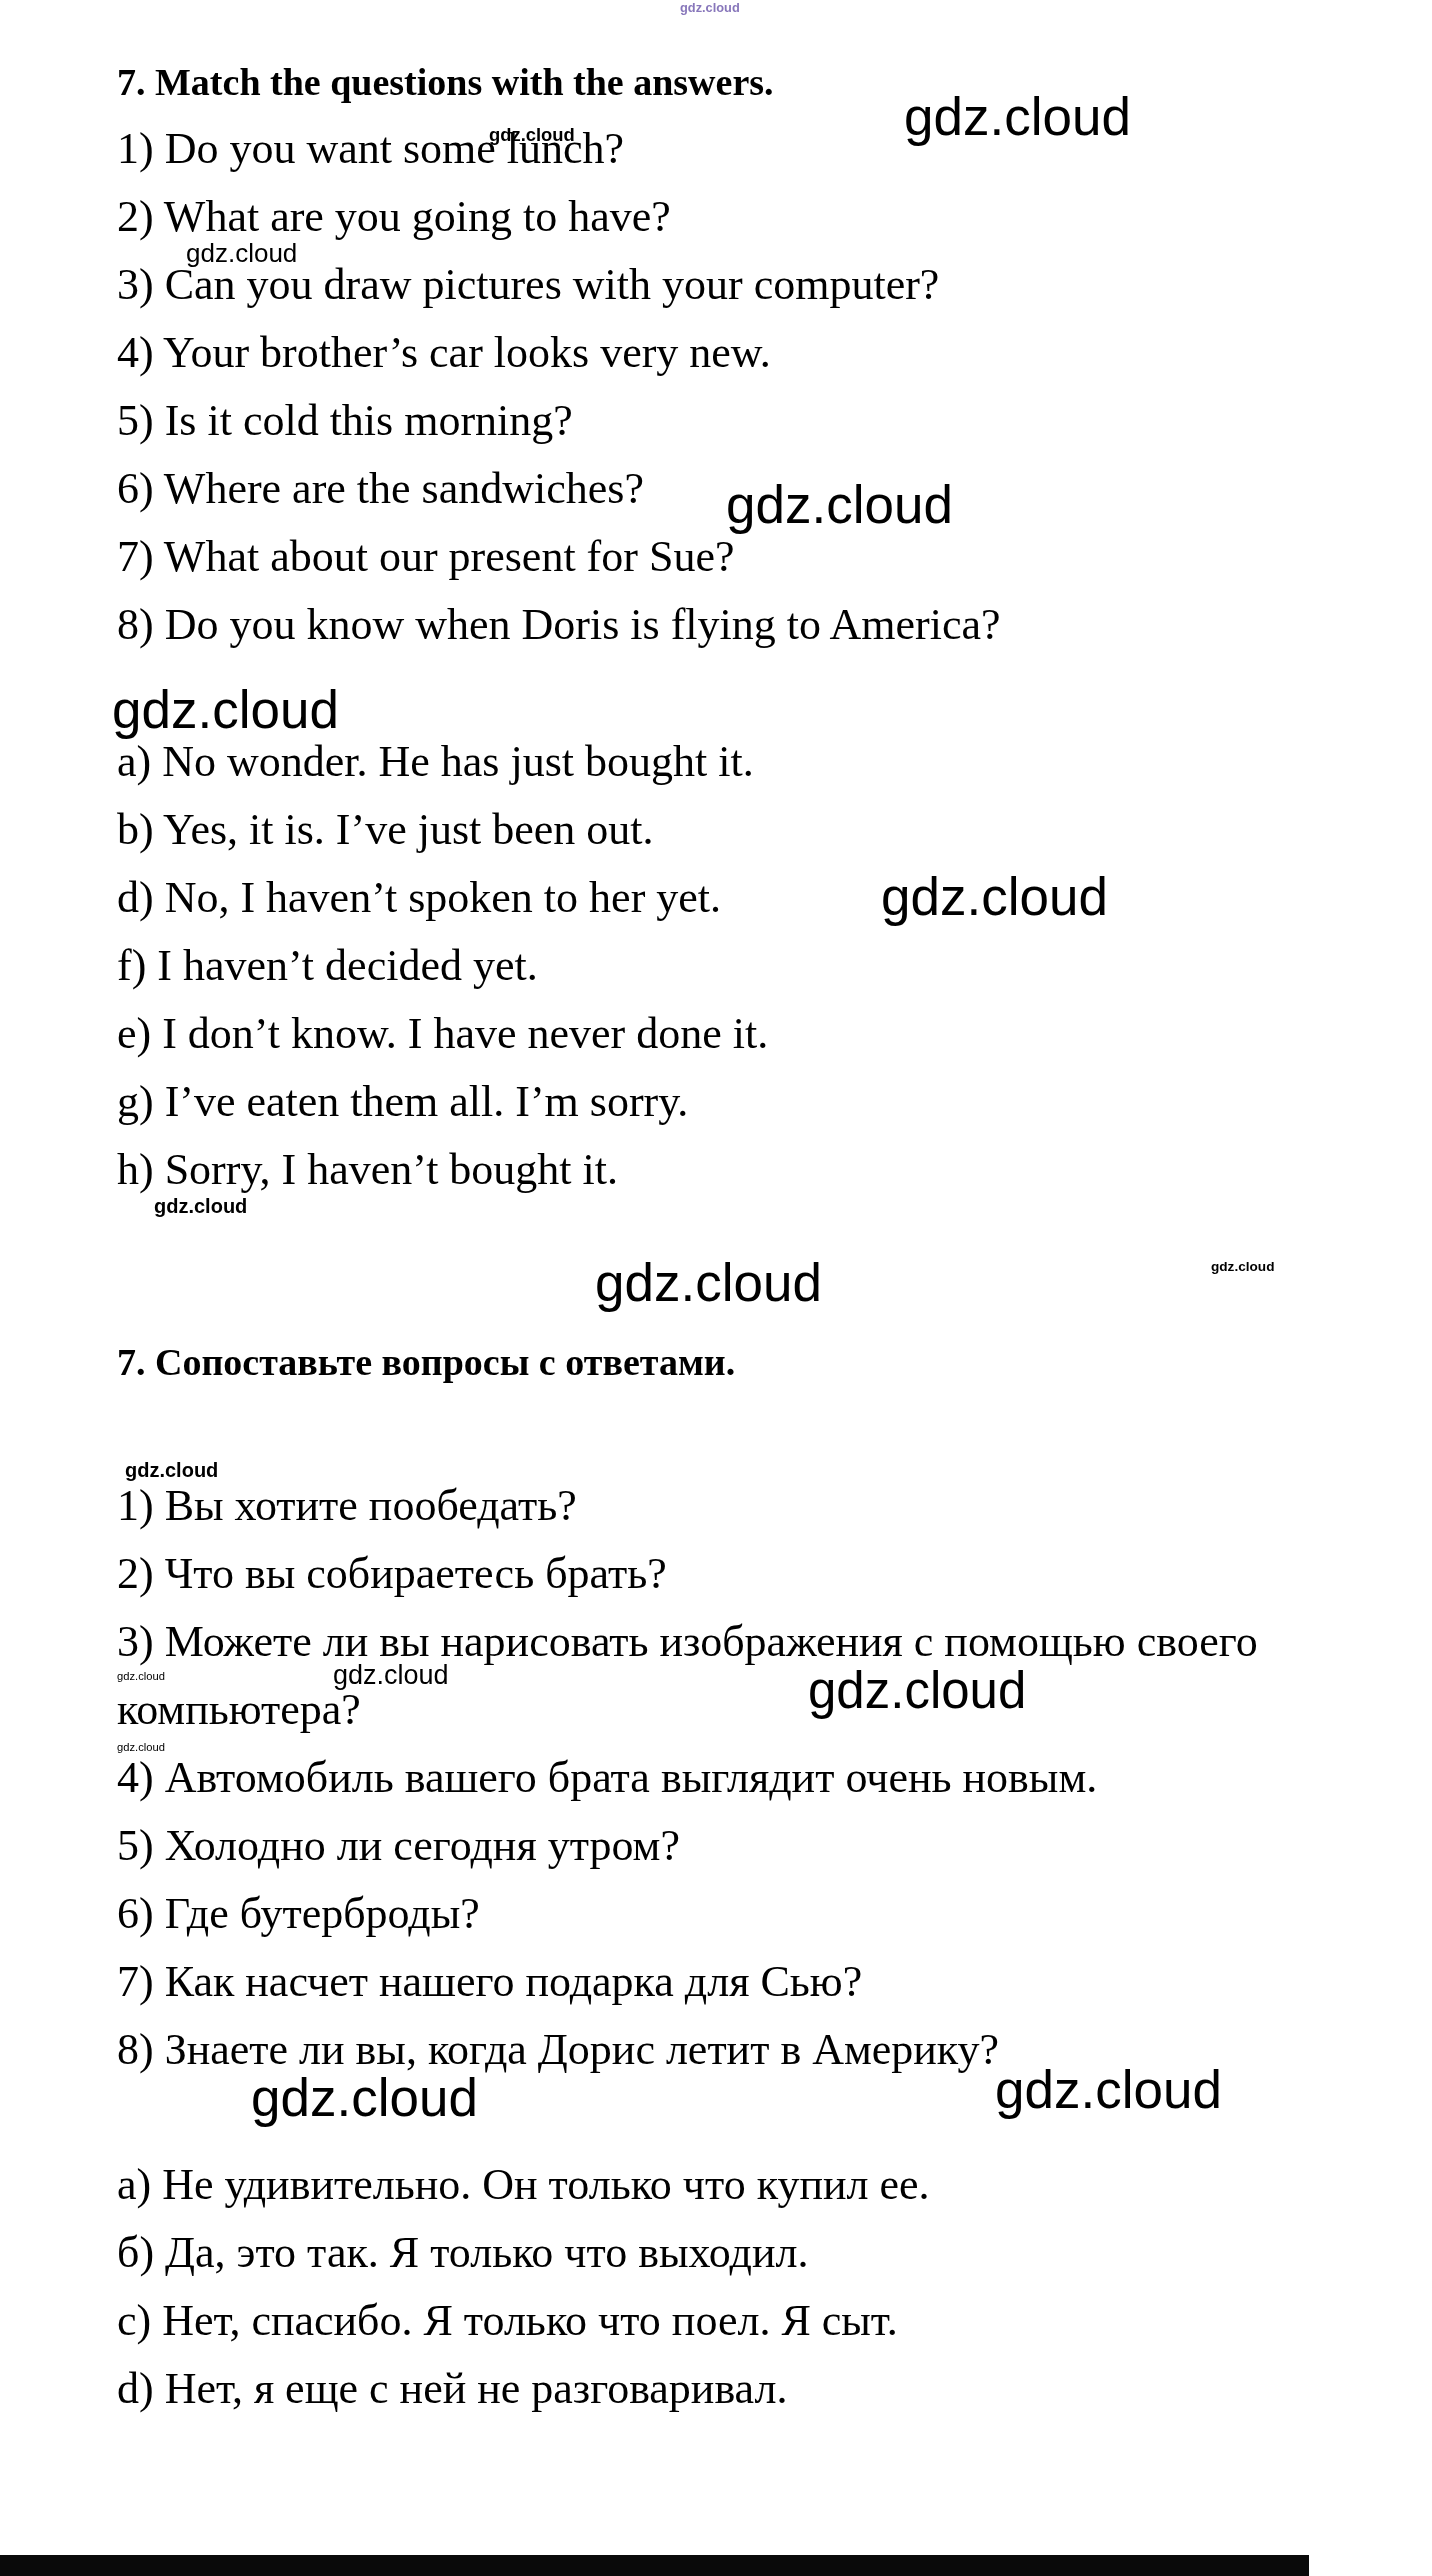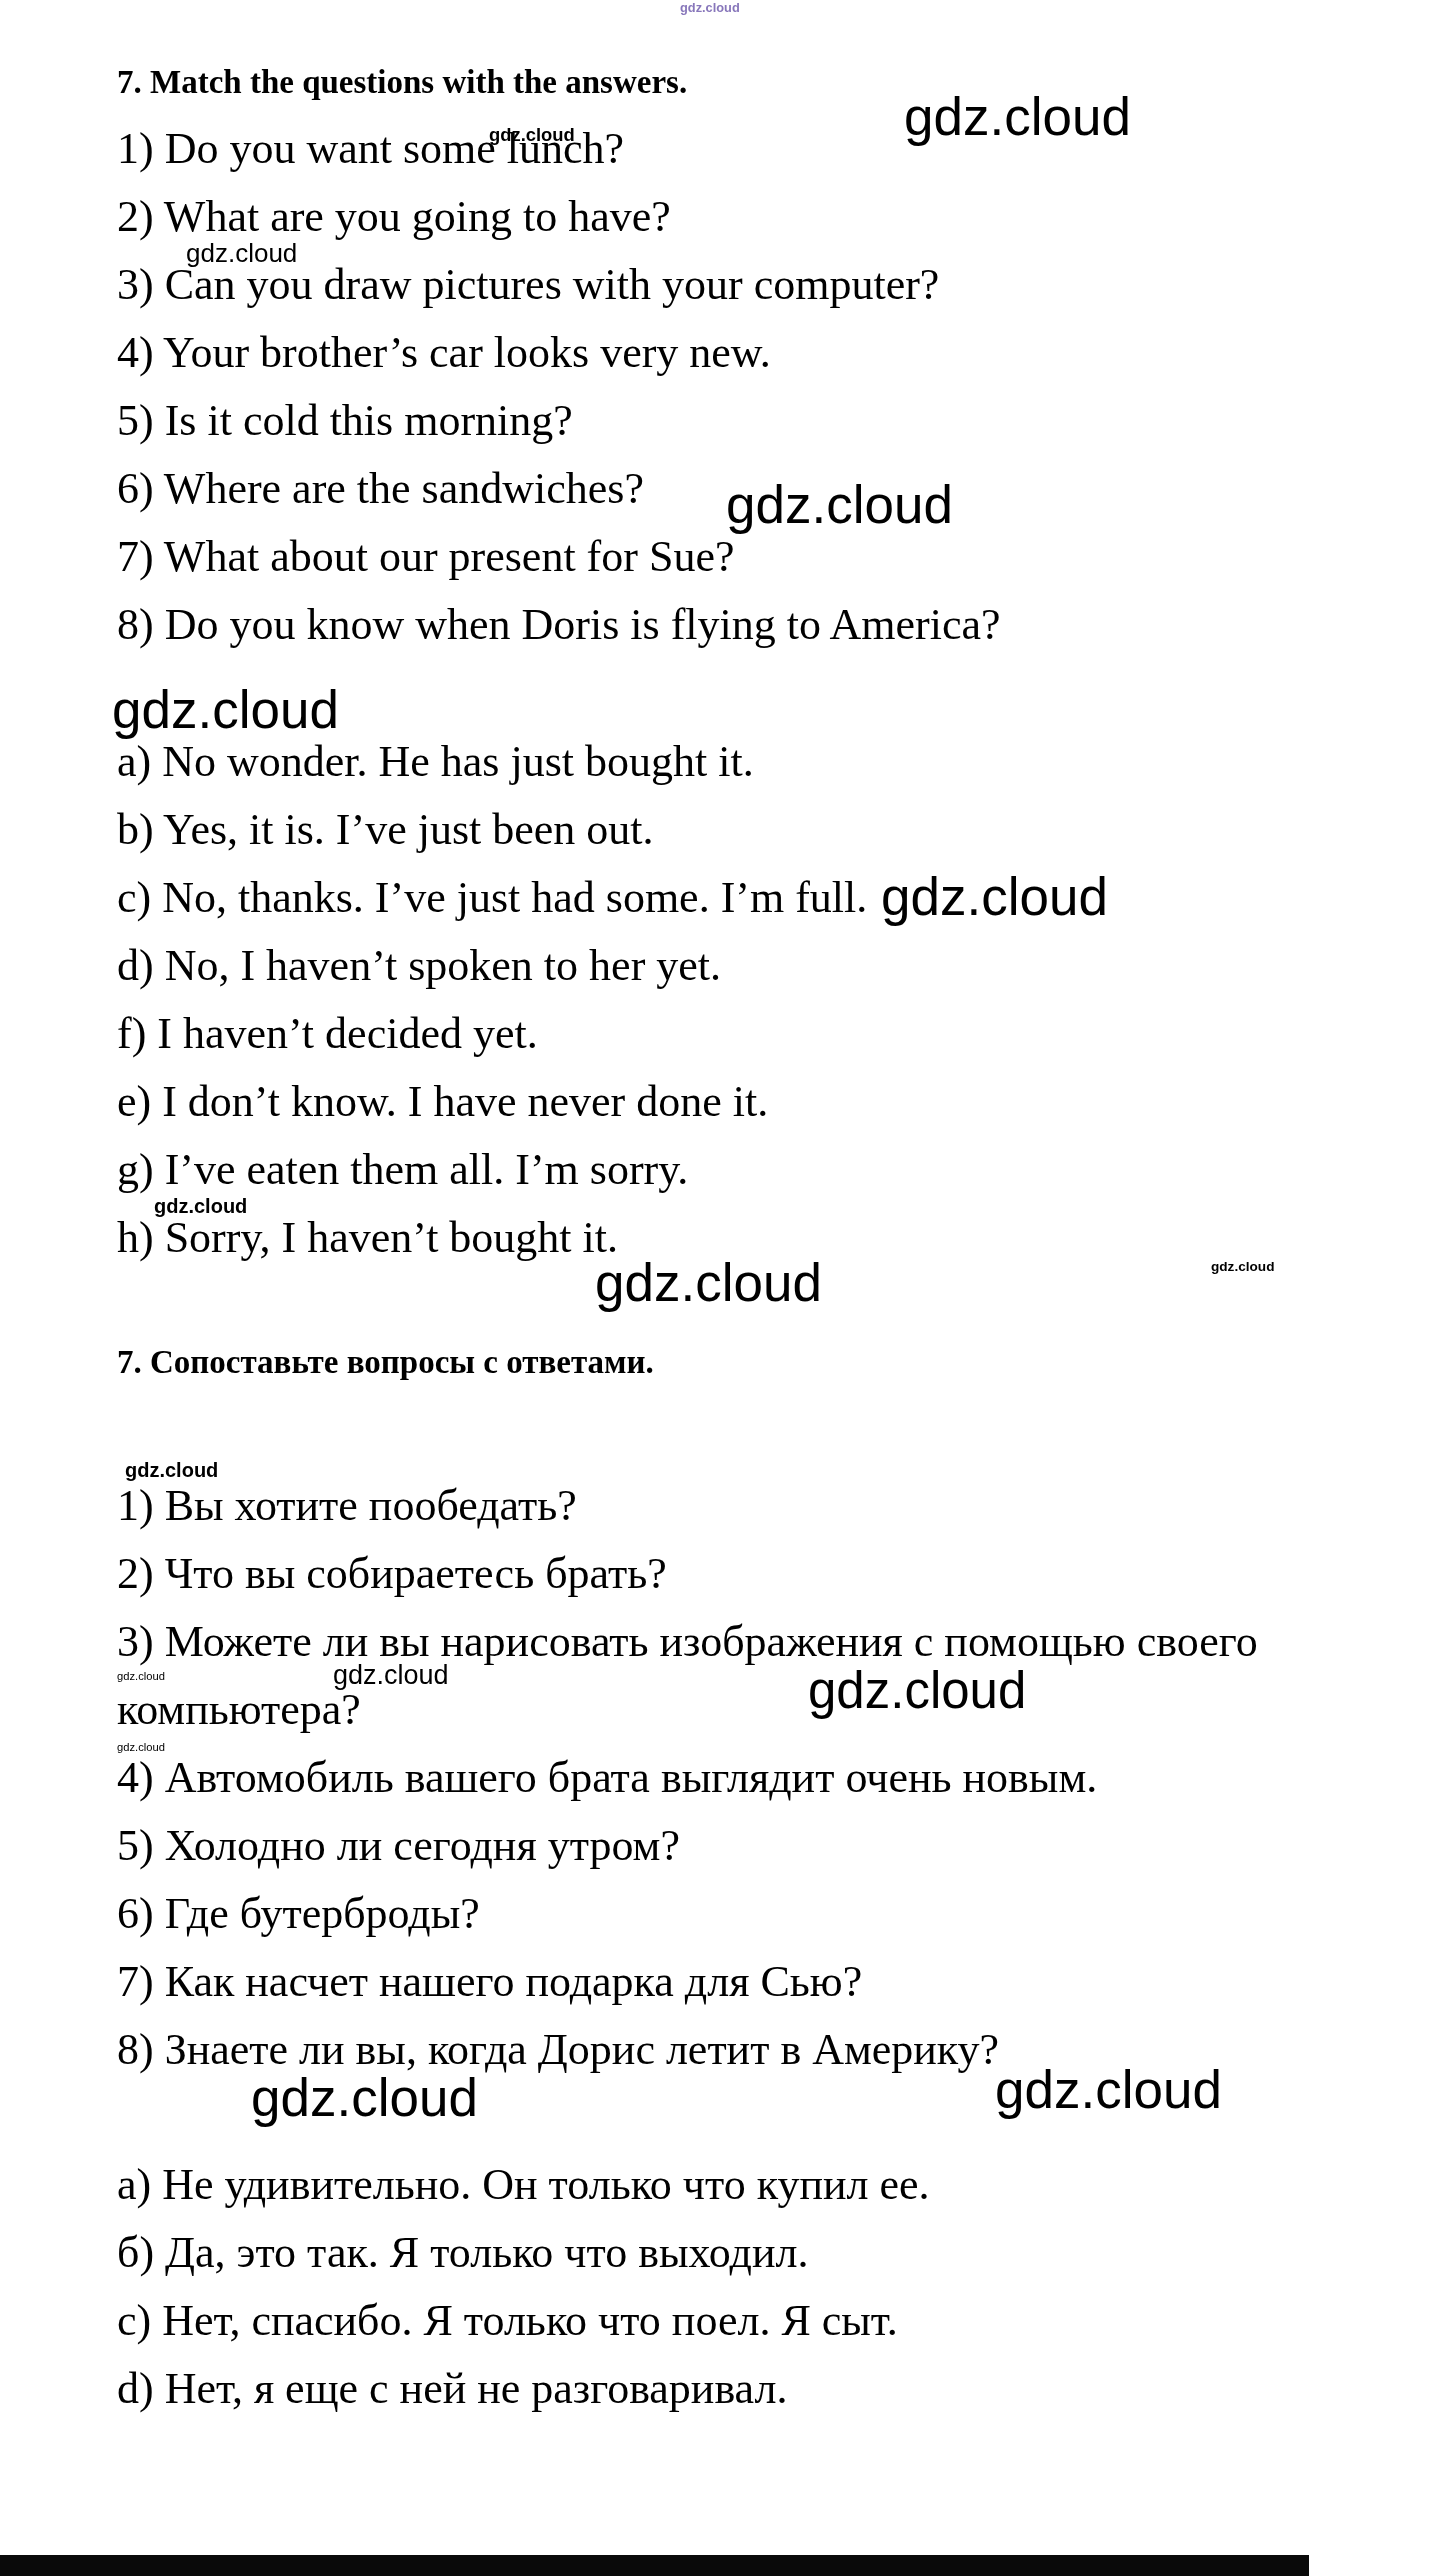--- a/index.html
+++ b/index.html
@@ -9,21 +9,21 @@
     height: 2576px;
     background: #ffffff;
     font-family: "Liberation Serif", serif;
     color: #000000;
     overflow: hidden;
   }
   .title {
     position: absolute;
     left: 117px;
     margin: 0;
-    font-size: 33px;
+    font-size: 38px;
     line-height: 68px;
     font-weight: bold;
     white-space: nowrap;
   }
   .en-title { top: 48px; }
   .ru-title { top: 1328px; }
   .block {
     position: absolute;
     left: 117px;
     width: 1144px;
@@ -101,21 +101,20 @@
     <p>4) Your brother’s car looks very new.</p>
     <p>5) Is it cold this morning?</p>
     <p>6) Where are the sandwiches?</p>
     <p>7) What about our present for Sue?</p>
     <p>8) Do you know when Doris is flying to America?</p>
   </div>
 
   <div class="block en-answers">
     <p>a) No wonder. He has just bought it.</p>
     <p>b) Yes, it is. I’ve just been out.</p>
-    <p>c) No, thanks. I’ve just had some. I’m full.</p>
     <p>d) No, I haven’t spoken to her yet.</p>
     <p>f) I haven’t decided yet.</p>
     <p>e) I don’t know. I have never done it.</p>
     <p>g) I’ve eaten them all. I’m sorry.</p>
     <p>h) Sorry, I haven’t bought it.</p>
   </div>
 
   <h2 class="title ru-title">7. Сопоставьте вопросы с ответами.</h2>
 
   <div class="block ru-questions">

